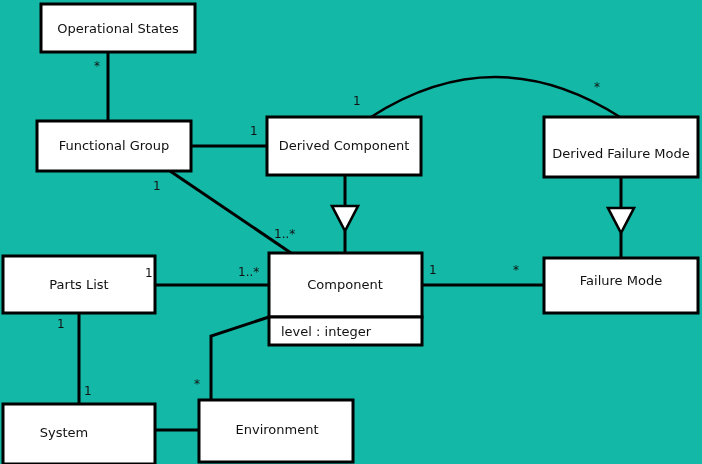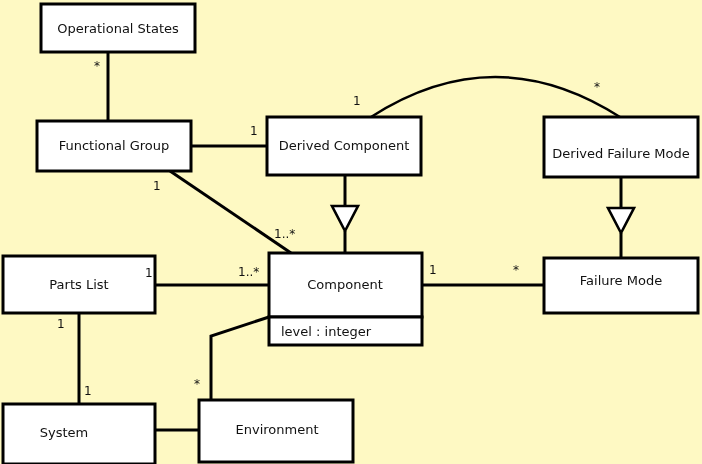--- a/index.html
+++ b/index.html
@@ -4,21 +4,21 @@
 <style>
   html, body {
     margin: 0;
     padding: 0;
     background: #ffffff;
   }
   #diagram-root {
     position: relative;
     width: 702px;
     height: 464px;
-    background: #fef9c3;
+    background: #14b8a6;
     overflow: hidden;
     font-family: "DejaVu Sans", sans-serif;
   }
   svg.uml-canvas {
     display: block;
     width: 702px;
     height: 464px;
   }
   .cls-box {
     fill: #ffffff;

